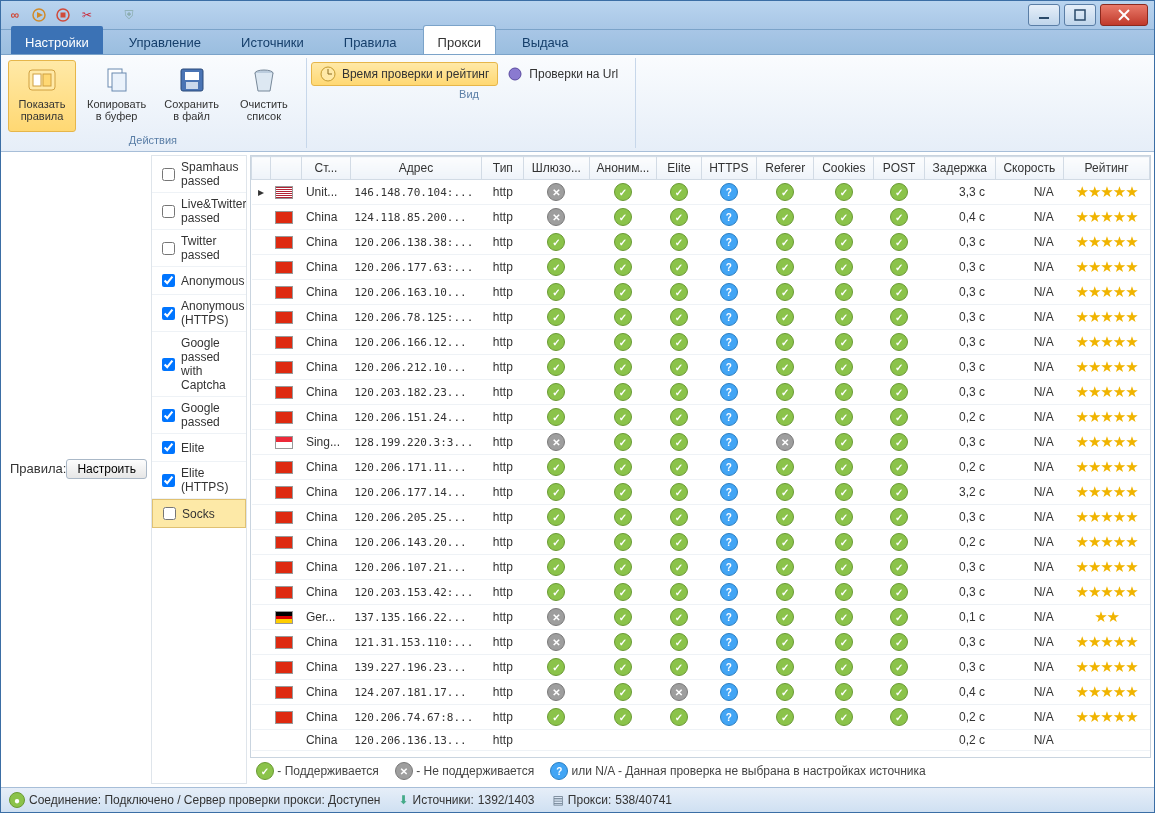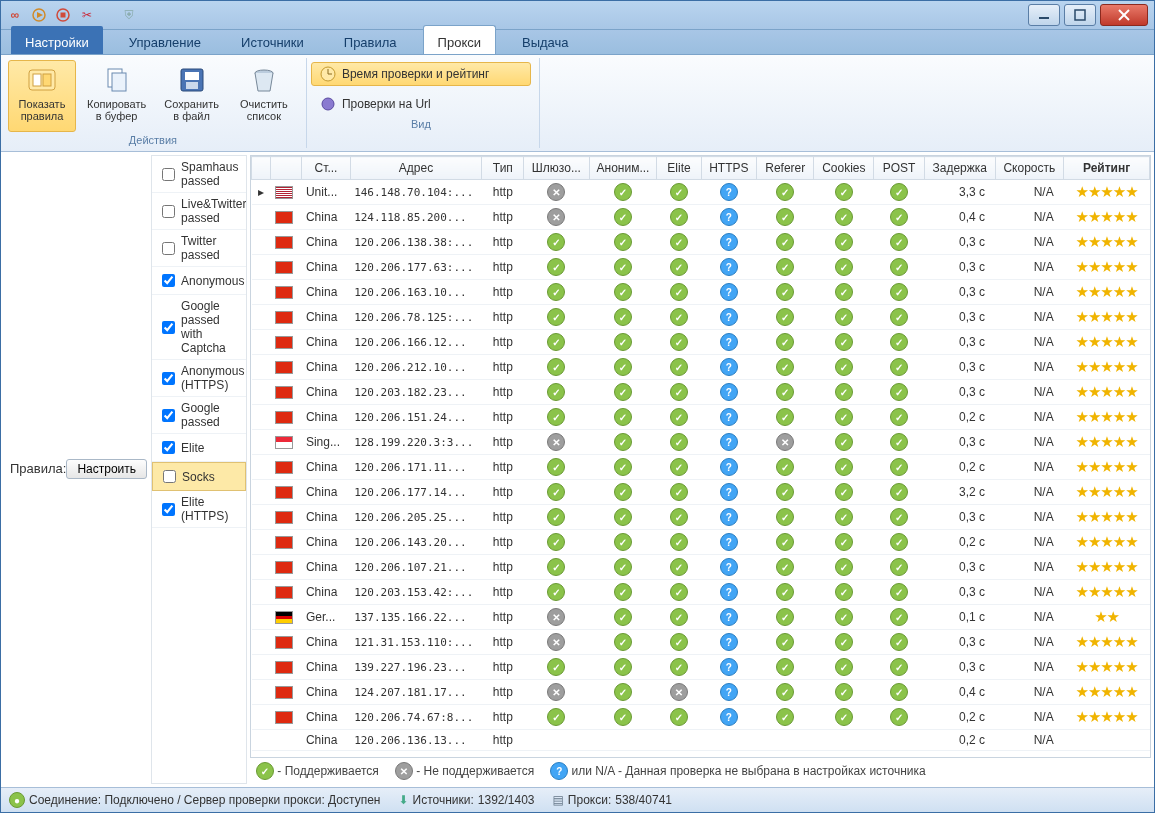--- a/index.html
+++ b/index.html
@@ -19,21 +19,21 @@
 
 .ribbon{height:90px;background:linear-gradient(#fafcfe,#e6eef8);border-bottom:1px solid #a7bed8;display:flex;padding:3px}
 .rgroup{border-right:1px solid #c7d7ea;padding:2px 8px 2px 4px;display:flex;flex-direction:column}
 .rgroup .items{display:flex;gap:4px;flex:1}
 .rgroup .caption{text-align:center;font-size:11px;color:#5a7ea6;padding-top:2px}
 .rbtn{display:flex;flex-direction:column;align-items:center;justify-content:flex-start;padding:3px 6px;border:1px solid transparent;border-radius:3px;cursor:pointer;min-width:54px}
 .rbtn.sel{border-color:#e6b64a;background:linear-gradient(#ffe9a7,#ffd873)}
 .rbtn .ico{width:32px;height:32px;display:flex;align-items:center;justify-content:center;font-size:22px}
 .rbtn .lbl{font-size:11px;text-align:center;line-height:1.1;margin-top:2px}
 .rsmall{display:flex;align-items:center;gap:6px;padding:3px 8px;border:1px solid transparent;border-radius:3px;cursor:pointer;font-size:12px}
-.rcol{display:flex;flex-direction:column;gap:6px;padding-top:2px}
+.rcol{display:flex;flex-direction:row;gap:0;padding-top:2px}
 
 .contentrow{flex:1;display:flex;min-height:0;padding:3px;gap:3px}
 
 .sidebar{width:243px;display:flex;flex-direction:row}
 .sbhead{display:flex;align-items:center;padding:4px 4px 6px 6px;font-size:13px}
 .sbhead button{margin-left:auto;padding:2px 10px;border:1px solid #aab8c7;background:linear-gradient(#fdfdfd,#e6e6e6);border-radius:3px;font-size:12px;cursor:pointer}
 .rules{border:1px solid #dfe5eb;flex:1;overflow:auto}
 .rule{display:flex;align-items:center;padding:4px 6px;border-bottom:1px solid #eef2f6;font-size:12px;cursor:pointer}
 .rule input{margin-right:6px}
 .rule.sel{background:#fde9a7;border:1px solid #e0c172}
@@ -205,41 +205,41 @@
           <div class="rule">
             <input type="checkbox" style="">
             <span>Twitter passed</span>
           </div>
           <div class="rule">
             <input type="checkbox" checked="" style="">
             <span>Anonymous</span>
           </div>
           <div class="rule">
             <input type="checkbox" checked="" style="">
+            <span>Anonymous (HTTPS)</span>
+          </div>
+          <div class="rule">
+            <input type="checkbox" checked="" style="">
             <span>Google passed with Captcha</span>
-          </div>
-          <div class="rule">
-            <input type="checkbox" checked="" style="">
-            <span>Anonymous (HTTPS)</span>
           </div>
           <div class="rule">
             <input type="checkbox" checked="" style="">
             <span>Google passed</span>
           </div>
           <div class="rule">
             <input type="checkbox" checked="" style="">
             <span>Elite</span>
+          </div>
+          <div class="rule">
+            <input type="checkbox" checked="" style="">
+            <span>Elite (HTTPS)</span>
           </div>
           <div class="rule sel">
             <input type="checkbox" style="">
             <span>Socks</span>
-          </div>
-          <div class="rule">
-            <input type="checkbox" checked="" style="">
-            <span>Elite (HTTPS)</span>
           </div>
         </div>
     </div>
 
     <div class="main">
       <div class="gridwrap">
         <table>
           <thead>
               <tr id="thead">
                 <th style="width: 18px;"></th>
@@ -249,21 +249,21 @@
                 <th style="width: 50px;">Тип</th>
                 <th style="width: 60px;">Шлюзо...</th>
                 <th style="width: 60px;">Аноним...</th>
                 <th style="width: 50px;">Elite</th>
                 <th style="width: 50px;">HTTPS</th>
                 <th style="width: 55px;">Referer</th>
                 <th style="width: 55px;">Cookies</th>
                 <th style="width: 50px;">POST</th>
                 <th style="width: 65px;">Задержка</th>
                 <th style="width: 65px;">Скорость</th>
-                <th style="width: 110px; font-weight: bold;">Рейтинг</th>
+                <th style="width: 110px;">Рейтинг</th>
               </tr>
             </thead>
           <tbody id="tbody">
               <tr>
                 <td>▸</td>
                 <td><span class="flag us"></span></td>
                 <td class="country">Unit...</td>
                 <td class="addr">146.148.70.104:...</td>
                 <td>http</td>
                 <td><span class="ic no">✕</span></td>

